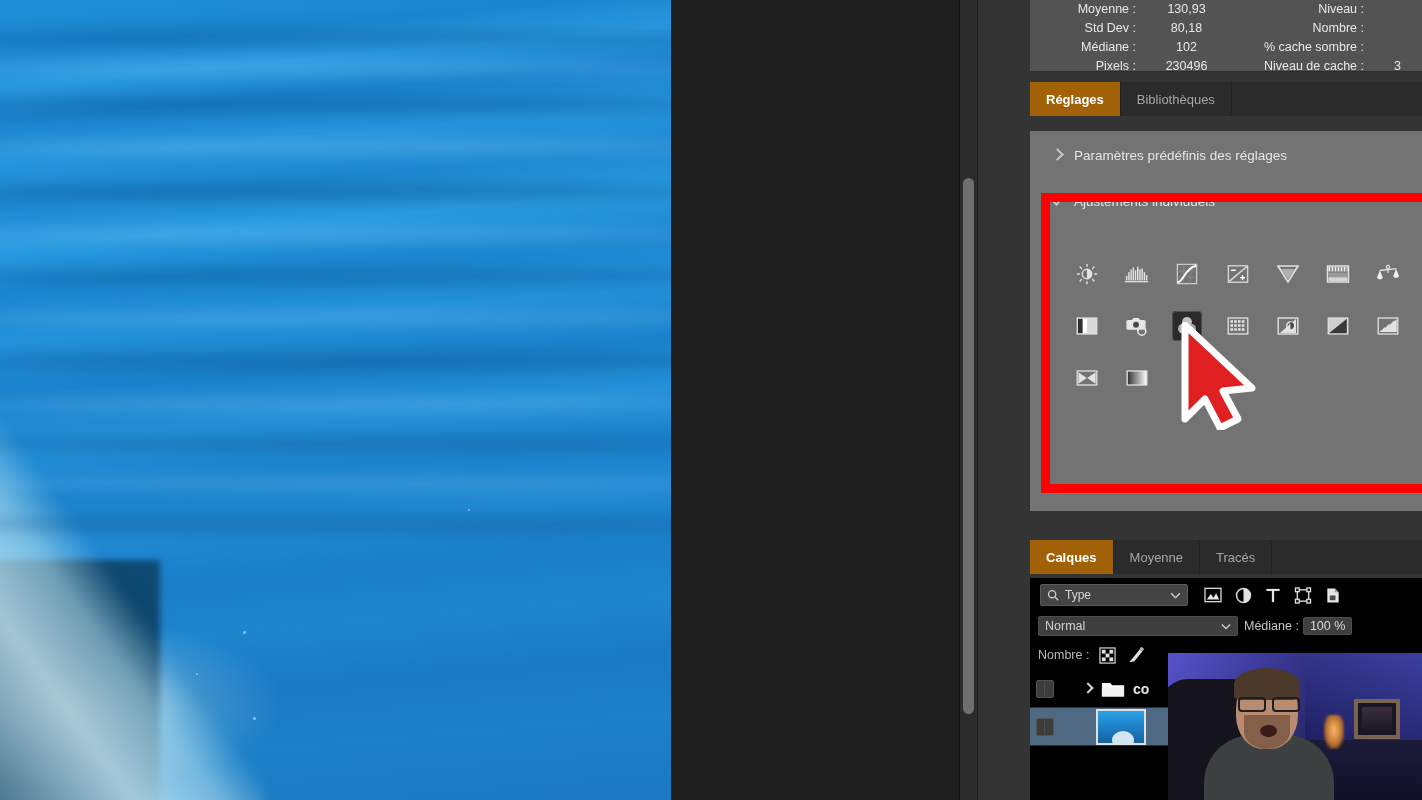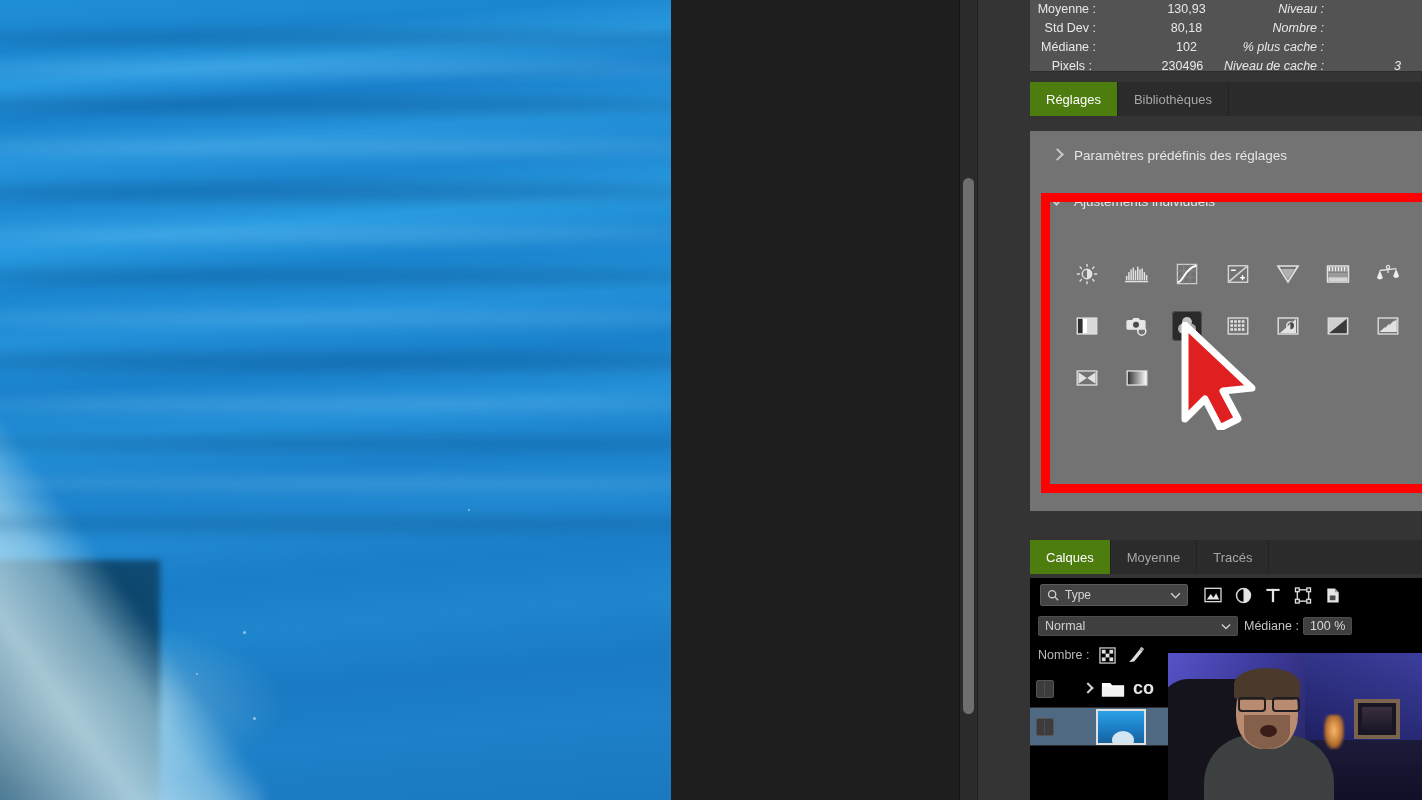--- a/index.html
+++ b/index.html
@@ -84,39 +84,39 @@
   .stats {
     position: absolute; left: 1030px; top: 0;
     width: 392px; height: 72px;
     background: #535353;
     color: #e8e8e8;
     font-size: 12.5px;
     padding-top: 0px;
     border-bottom: 1px solid #2d2d2d;
   }
   .stats-row { display: flex; height: 19px; line-height: 19px; }
-  .stats-cell { display: flex; gap: 40px; }
+  .stats-cell { display: flex; }
   .stats-cell.left { width: 198px; }
-  .stats-cell.right { flex: 1; font-style: italic; }
+  .stats-cell.right { flex: 1; }
   .sk { flex: 1; text-align: right; white-space: nowrap; }
   .sv { width: 92px; padding-left: 9px; text-align: center; white-space: nowrap; }
   .sv.narrow { width: 58px; }
 
   
   .tabbar {
     position: absolute; left: 1030px; width: 392px; height: 34px;
     background: #2b2b2b;
     display: flex; align-items: stretch;
   }
   .tab {
     padding: 0 16px; display: flex; align-items: center;
     font-size: 13px; color: #a6a6a6; background: #2b2b2b;
     border-right: 1px solid #232323;
   }
-  .tab.active { background: #4d7c0f; color: #ffffff; font-weight: normal; }
+  .tab.active { background: #a16207; color: #ffffff; font-weight: bold; }
   .tabbar-fill { flex: 1; background: #2b2b2b; }
 
   
   .adj-panel {
     position: absolute; left: 1030px; top: 131px;
     width: 392px; height: 380px;
     background: #737373;
   }
   .disclosure {
     display: flex; align-items: center; gap: 12px;
@@ -209,21 +209,21 @@
     content:""; position:absolute; left: 7px; top: 1px;
     width: 1px; height: 14px; background: #4e4e4e;
   }
   .group-chev { width: 9px; height: 9px; position: relative; flex: none; }
   .group-chev::before {
     content:""; position:absolute; left:0; top:0;
     width: 6px; height: 6px;
     border-right: 2px solid #d0d0d0; border-bottom: 2px solid #d0d0d0;
     transform: rotate(-45deg);
   }
-  .layer-name { color: #e4e4e4; font-size: 18px; font-weight: bold; }
+  .layer-name { color: #e4e4e4; font-size: 14px; font-weight: bold; }
   .layer-row.selected { background: #4f6982; }
   .layer-thumb {
     width: 50px; height: 36px; border: 2px solid #e0e0e0; flex: none;
     background: linear-gradient(180deg,#2aa0e6 0%, #1c7ec4 55%, #17639c 100%);
     position: relative; overflow: hidden;
   }
   .layer-thumb::after {
     content:""; position:absolute; left: 14px; bottom: -6px;
     width: 22px; height: 18px; border-radius: 50%;
     background: rgba(245,250,255,.85);
@@ -352,21 +352,21 @@
         <span class="sk">Nombre :</span>
         <span class="sv narrow"></span>
       </div>
     </div>
     <div class="stats-row">
       <div class="stats-cell left">
         <span class="sk">Médiane :</span>
         <span class="sv">102</span>
       </div>
       <div class="stats-cell right">
-        <span class="sk">% plus cache :</span>
+        <span class="sk">% cache sombre :</span>
         <span class="sv narrow"></span>
       </div>
     </div>
     <div class="stats-row">
       <div class="stats-cell left">
         <span class="sk">Pixels :</span>
         <span class="sv">230496</span>
       </div>
       <div class="stats-cell right">
         <span class="sk">Niveau de cache :</span>

